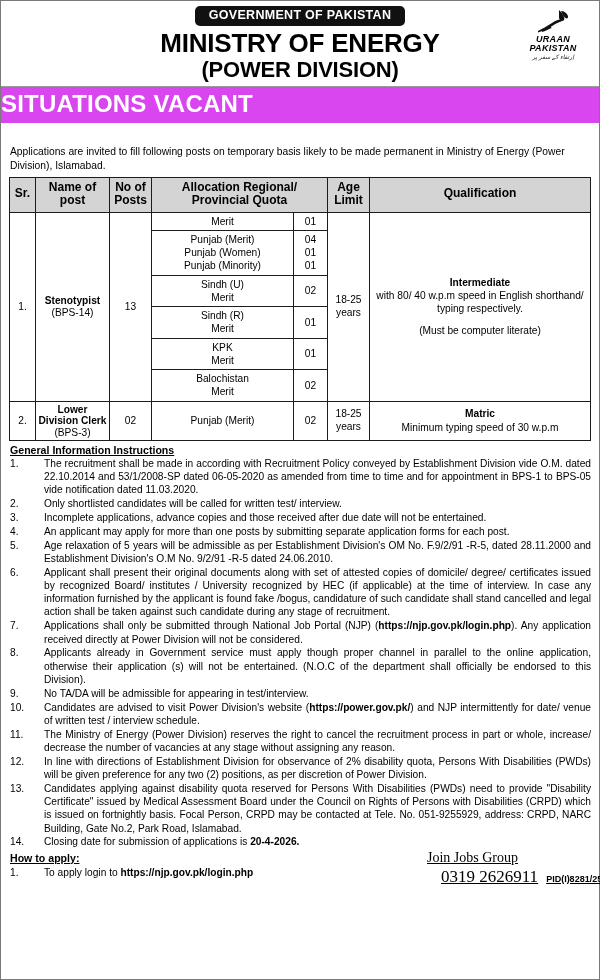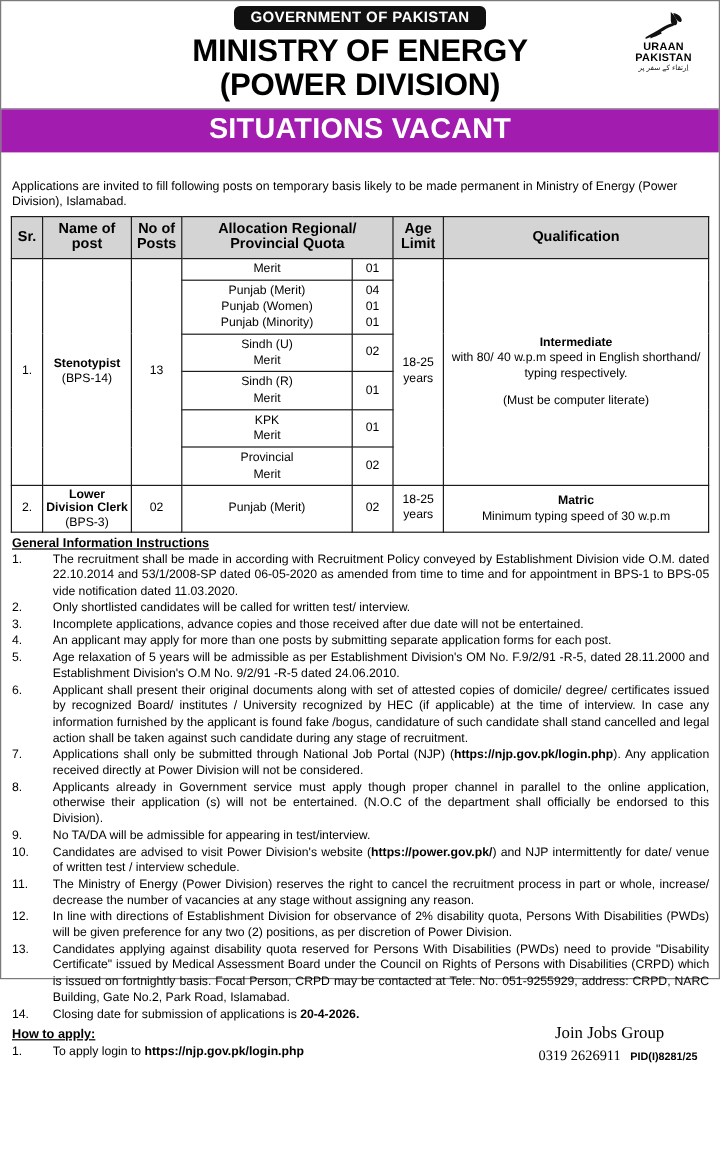--- a/index.html
+++ b/index.html
@@ -9,21 +9,21 @@
   }
   body {
     width: 600px;
     height: 980px;
     font-family: "Liberation Sans", sans-serif;
     color: #000000;
     overflow: hidden;
   }
   .page {
     width: 600px;
-    height: 816px;
+    height: 980px;
     box-sizing: border-box;
     border: 1px solid #7a7a7a;
     background: #ffffff;
     position: relative;
     display: flex;
     flex-direction: column;
   }
 
   
   .masthead {
@@ -45,32 +45,33 @@
   }
   .ministry-title {
     font-size: 26px;
     font-weight: bold;
     line-height: 1.07;
     letter-spacing: -0.2px;
     margin-top: 4px;
     padding: 0 70px;
   }
   .ministry-sub {
-    font-size: 26px;
+    font-size: 22px;
     font-weight: bold;
     line-height: 1.07;
     letter-spacing: -0.2px;
     padding: 0 70px;
   }
   .logo {
     position: absolute;
     right: 10px;
     top: 8px;
     width: 72px;
     text-align: center;
+    font-style: italic;
   }
   .logo .mark {
     height: 26px;
     display: flex;
     align-items: flex-end;
     justify-content: center;
   }
   .logo .name {
     font-size: 9px;
     font-weight: bold;
@@ -80,23 +81,22 @@
   .logo .urdu {
     font-size: 6px;
     line-height: 1.1;
     margin-top: 1px;
     letter-spacing: 0.2px;
     color: #222;
   }
 
   
   .banner {
-    background: #a21caf;
+    background: #d946ef;
     color: #ffffff;
-    text-align: center;
     font-size: 24px;
     font-weight: bold;
     letter-spacing: 0.2px;
     padding: 3px 0 5px 0;
   }
 
   
   .intro {
     font-size: 10.3px;
     line-height: 1.32;
@@ -192,36 +192,37 @@
   .how-item .num {
     position: absolute;
     left: 0;
     top: 0;
     width: 26px;
   }
   .credit {
     position: absolute;
     right: 10px;
     top: 0px;
-    text-align: center;
+    text-align: left;
     width: 210px;
+    text-decoration: underline;
   }
   .credit .grp {
     font-family: "Liberation Serif", serif;
     font-size: 14px;
     line-height: 1.25;
     padding-left: 48px;
   }
   .credit .ph-row {
     padding-left: 62px;
     white-space: nowrap;
   }
   .credit .phone {
     font-family: "Liberation Serif", serif;
-    font-size: 12px;
+    font-size: 17px;
   }
   .credit .pid {
     font-size: 9px;
     font-weight: bold;
     margin-left: 8px;
   }
 </style>
 </head>
 <body>
 
@@ -332,21 +333,21 @@
           <td class="quota-cell">
               <div>KPK</div>
               <div>Merit</div>
             </td>
           <td class="qnum-cell">
               <div>01</div>
             </td>
         </tr>
         <tr>
           <td class="quota-cell">
-              <div>Provincial</div>
+              <div>Balochistan</div>
               <div>Merit</div>
             </td>
           <td class="qnum-cell">
               <div>02</div>
             </td>
         </tr>
 
         <tr>
           <td>2.</td>
           <td>

